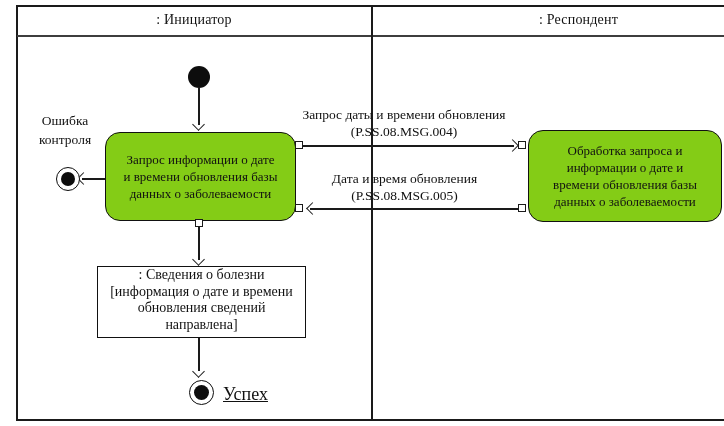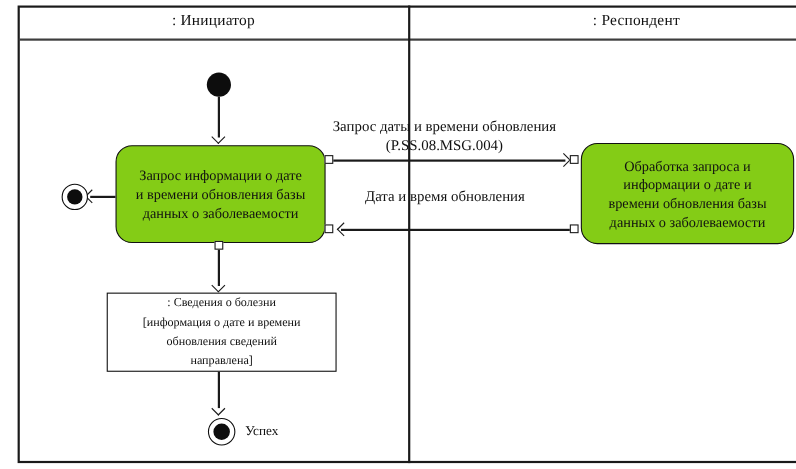--- a/index.html
+++ b/index.html
@@ -12,22 +12,22 @@
   .lane-header{top:12px;text-align:center;font-size:14px;letter-spacing:.2px;}
   .lh-init{left:6px;width:352px;}
   .lh-resp{left:362px;width:353px;padding-left:28px;}
 
   .activity{border:1.6px solid #111;border-radius:15px;background:#84cc16;
             display:flex;flex-direction:column;justify-content:center;align-items:center;
             font-size:13px;line-height:17px;text-align:center;box-sizing:border-box;}
   .act-init{left:93px;top:132px;width:191px;height:89px;}
   .act-resp{left:516px;top:130px;width:194px;height:92px;}
   .object-box{left:85px;top:266px;width:209px;height:72px;border:1.9px solid #111;background:#fff;
-              display:flex;flex-direction:column;justify-content:space-between;align-items:center;
-              font-size:11px;line-height:16.5px;text-align:center;box-sizing:border-box;}
+              display:flex;flex-direction:column;justify-content:flex-start;align-items:center;
+              font-size:14px;line-height:16.5px;text-align:center;box-sizing:border-box;}
 
   .initial-node{left:176px;top:66px;width:22px;height:22px;background:#0d0d0d;border-radius:50%;}
   .final-outer{border:1.7px solid #0d0d0d;border-radius:50%;background:#fff;
                display:flex;align-items:center;justify-content:center;box-sizing:border-box;}
   .final-inner{background:#0d0d0d;border-radius:50%;}
   .err-node{left:44px;top:167px;width:24px;height:24px;}
   .err-node .final-inner{width:14px;height:14px;}
   .ok-node{left:177px;top:380px;width:25px;height:25px;}
   .ok-node .final-inner{width:15px;height:15px;}
 
@@ -35,21 +35,21 @@
   .vline{width:1.5px;background:#1a1a1a;}
   .ah{width:9px;height:9px;box-sizing:border-box;}
   .ah-down{border-right:1.6px solid #1a1a1a;border-bottom:1.6px solid #1a1a1a;transform:rotate(45deg);}
   .ah-right{border-right:1.6px solid #1a1a1a;border-bottom:1.6px solid #1a1a1a;transform:rotate(-45deg);}
   .ah-left{border-left:1.6px solid #1a1a1a;border-bottom:1.6px solid #1a1a1a;transform:rotate(45deg);}
 
   .pin{width:8px;height:8px;background:#fff;border:1.4px solid #1a1a1a;box-sizing:border-box;}
 
   .msg-label{text-align:center;font-size:13.5px;line-height:17px;background:transparent;}
   .err-label{left:8px;top:111px;width:90px;text-align:center;font-size:13.5px;line-height:19px;}
-  .ok-label{left:211px;top:384px;font-size:12px;}
+  .ok-label{left:211px;top:384px;font-size:18px;text-decoration:underline;}
 </style>
 </head>
 <body>
 
 <div class="canvas">
 
   <div class="abs frame"></div>
   <div class="abs header-underline"></div>
   <div class="abs lane-divider"></div>
 
@@ -59,36 +59,41 @@
   <div class="abs initial-node"></div>
   <div class="abs vline" style="left:186px;top:88px;height:37px;"></div>
   <div class="abs ah ah-down" style="left:182px;top:120px;"></div>
 
   <div class="abs activity act-init">
     <span>Запрос информации о дате</span>
     <span>и времени обновления базы</span>
     <span>данных о заболеваемости</span>
   </div>
 
+  <div class="abs err-label">
+    <span style="display:block">Ошибка</span>
+    <span style="display:block">контроля</span>
+  </div>
   <div class="abs hline" style="left:70px;top:178px;width:23px;"></div>
   <div class="abs ah ah-left" style="left:67px;top:174px;"></div>
   <div class="abs final-outer err-node">
     <div class="final-inner"></div>
   </div>
 
   <div class="abs pin" style="left:283px;top:141px;"></div>
   <div class="abs pin" style="left:283px;top:204px;"></div>
   <div class="abs pin" style="left:183px;top:219px;"></div>
 
   <div class="abs msg-label" style="left:268px;top:106px;width:248px;">Запрос даты и времени обновления</div>
   <div class="abs msg-label" style="left:268px;top:123px;width:248px;">(P.SS.08.MSG.004)</div>
   <div class="abs hline" style="left:291px;top:145px;width:211px;"></div>
   <div class="abs ah ah-right" style="left:496px;top:141px;"></div>
 
   <div class="abs msg-label" style="left:290px;top:170px;width:205px;">Дата и время обновления</div>
+  <div class="abs msg-label" style="left:290px;top:187px;width:205px;">(P.SS.08.MSG.005)</div>
   <div class="abs hline" style="left:298px;top:208px;width:209px;"></div>
   <div class="abs ah ah-left" style="left:296px;top:204px;"></div>
 
   <div class="abs activity act-resp">
     <span>Обработка запроса и</span>
     <span>информации о дате и</span>
     <span>времени обновления базы</span>
     <span>данных о заболеваемости</span>
   </div>
   <div class="abs pin" style="left:506px;top:141px;"></div>

